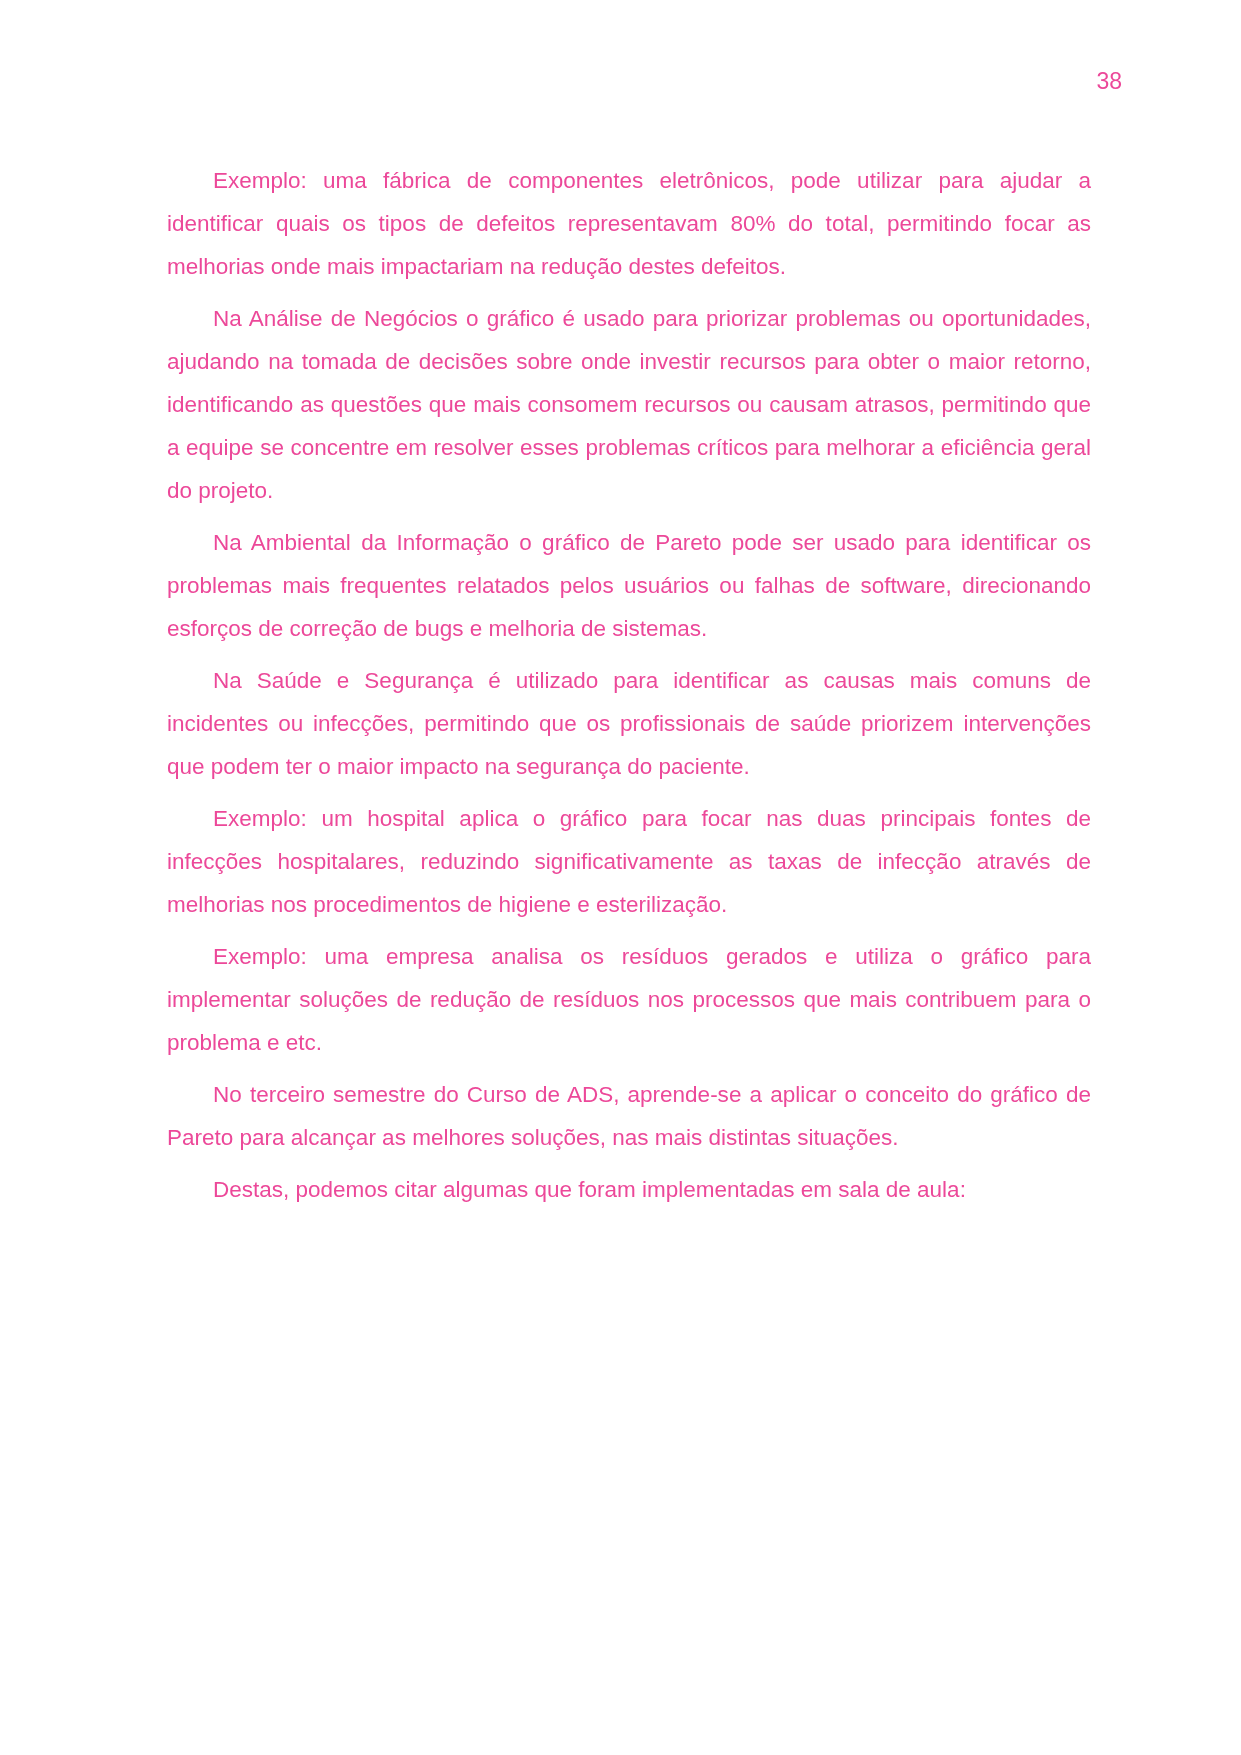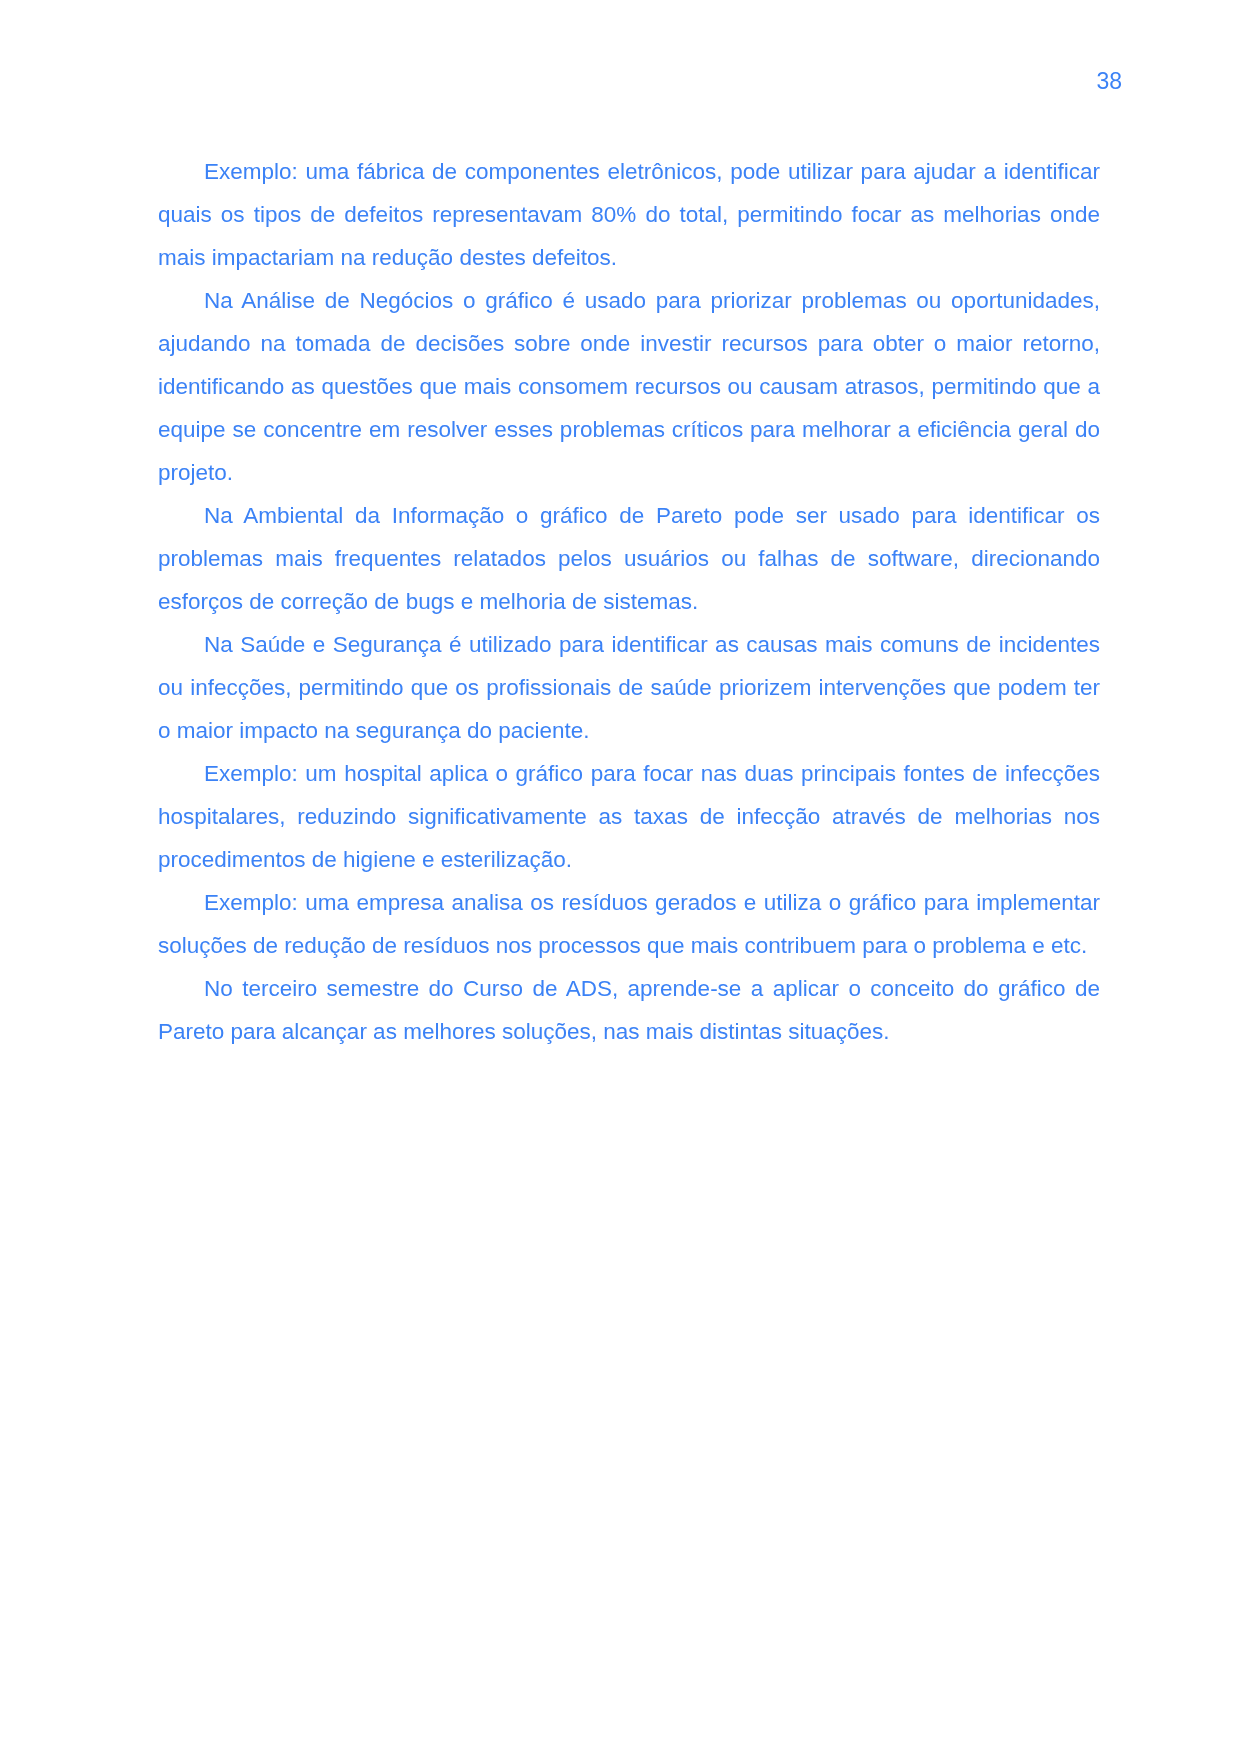--- a/index.html
+++ b/index.html
@@ -5,56 +5,57 @@
   html, body {
     margin: 0;
     padding: 0;
     background: #ffffff;
   }
   .page {
     position: relative;
     width: 1241px;
     height: 1370px;
     background: #ffffff;
-    color: #3b82f6;
+    color: #ec4899;
     font-family: "Liberation Sans", sans-serif;
     overflow: hidden;
   }
   .page-number {
     position: absolute;
     top: 70px;
     right: 119px;
     font-size: 23px;
     line-height: 1;
   }
   .doc-body {
     position: absolute;
     top: 150px;
     left: 158px;
     width: 942px;
     font-size: 22.5px;
     line-height: 43px;
     text-align: justify;
   }
   .doc-body p {
-    margin: 0;
+    margin: 9px;
     padding: 0;
     text-indent: 46px;
   }
   .doc-body b {
     font-weight: normal;
   }
 </style>
 </head>
 <body>
 
 <div class="page">
   <div class="page-number">38</div>
   <main class="doc-body">
       <p><span>Exemplo: uma fábrica de componentes eletrônicos, pode utilizar para ajudar a identificar quais os tipos de defeitos representavam 80% do total, permitindo focar as melhorias onde mais impactariam na redução destes defeitos.</span></p>
       <p><span>Na </span><b>Análise de Negócios</b><span> o gráfico é usado para priorizar problemas ou oportunidades, ajudando na tomada de decisões sobre onde investir recursos para obter o maior retorno, identificando as questões que mais consomem recursos ou causam atrasos, permitindo que a equipe se concentre em resolver esses problemas críticos para melhorar a eficiência geral do projeto.</span></p>
       <p><span>Na </span><b>Ambiental da Informação</b><span> o gráfico de Pareto pode ser usado para identificar os problemas mais frequentes relatados pelos usuários ou falhas de software, direcionando esforços de correção de bugs e melhoria de sistemas.</span></p>
       <p><span>Na </span><b>Saúde e Segurança</b><span> é utilizado para identificar as causas mais comuns de incidentes ou infecções, permitindo que os profissionais de saúde priorizem intervenções que podem ter o maior impacto na segurança do paciente.</span></p>
       <p><span>Exemplo: um hospital aplica o gráfico para focar nas duas principais fontes de infecções hospitalares, reduzindo significativamente as taxas de infecção através de melhorias nos procedimentos de higiene e esterilização.</span></p>
       <p><span>Exemplo: uma empresa analisa os resíduos gerados e utiliza o gráfico para implementar soluções de redução de resíduos nos processos que mais contribuem para o problema e etc.</span></p>
       <p><span>No terceiro semestre do Curso de ADS, aprende-se a aplicar o conceito do gráfico de Pareto para alcançar as melhores soluções, nas mais distintas situações.</span></p>
+      <p><span>Destas, podemos citar algumas que foram implementadas em sala de aula:</span></p>
     </main>
 </div>
 
 </body></html>

